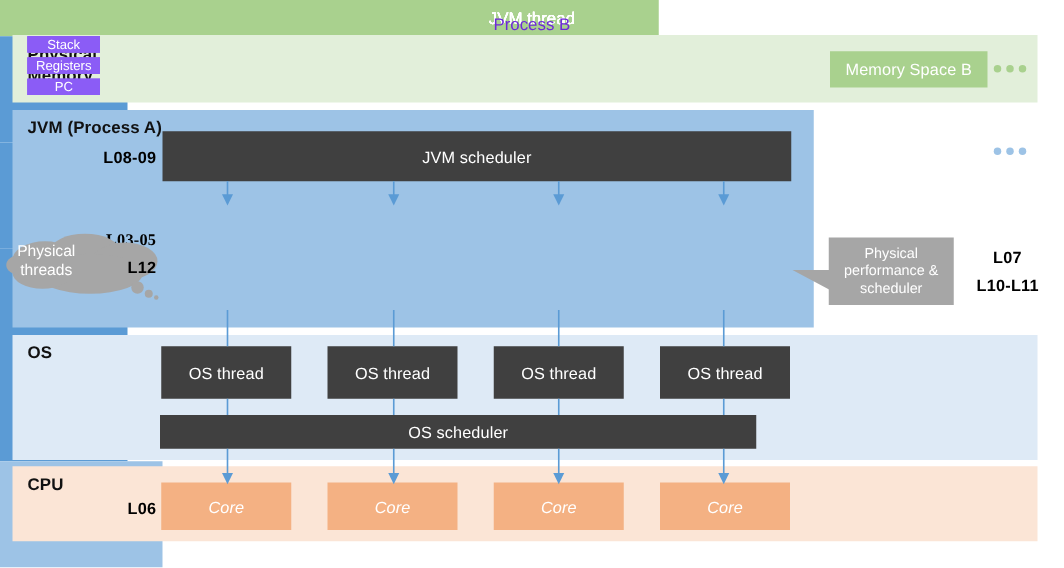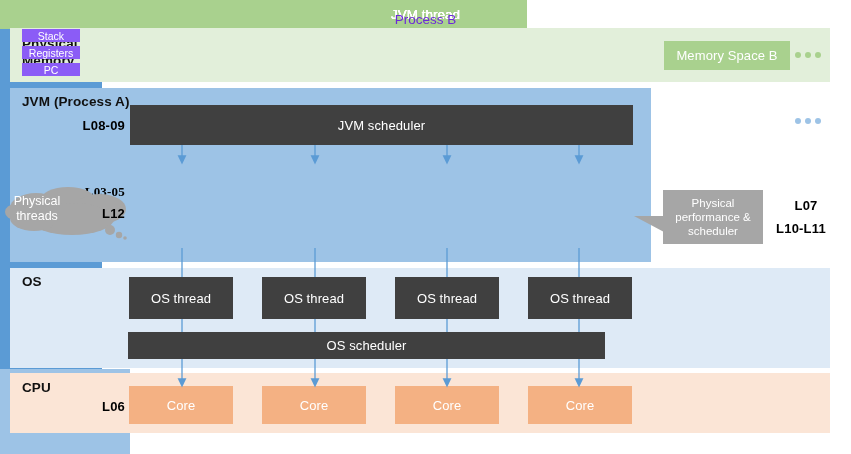--- a/index.html
+++ b/index.html
@@ -9,21 +9,21 @@
   .band{position:absolute;box-sizing:border-box;}
   .band-label{position:absolute;font-size:13.5px;color:#111111;font-weight:700;letter-spacing:0.1px;line-height:1.25;}
   .lnum{position:absolute;font-size:13px;font-weight:700;color:#000000;text-align:right;letter-spacing:0.2px;}
 
   .box{position:absolute;box-sizing:border-box;display:flex;align-items:center;justify-content:center;
        color:#ffffff;font-size:13px;letter-spacing:0.1px;}
   .bar-blue{background:#404040;}
   .thread-box{background:#5b9bd5;display:block;}
   .thread-title{position:absolute;left:0;right:0;top:7px;text-align:center;color:#ffffff;font-size:13.5px;}
   .slot{position:absolute;background:#8b5cf6;color:#ffffff;font-size:10.5px;display:flex;align-items:center;justify-content:center;}
-  .core-box{background:#f4b183;}
+  .core-box{background:#f4b183;font-style:italic;}
   .mem-box{background:#a9d18e;display:block;}
   .mem-a-l13{position:absolute;top:50%;transform:translateY(-50%);color:#000000;font-weight:700;font-size:13px;}
   .mem-a-title{position:absolute;top:50%;transform:translateY(-50%);color:#ffffff;font-size:13.5px;}
   .proc-b{background:#9dc3e6;color:#000000;display:block;}
   .proc-b-title{position:absolute;left:0;right:0;top:12px;text-align:center;color:#6d28d9;font-size:13.5px;}
 
   .dots{position:absolute;display:flex;gap:4px;align-items:center;}
   .dots i{display:block;width:6px;height:6px;border-radius:50%;}
 
   .callout{position:absolute;background:#a6a6a6;color:#ffffff;font-size:11.5px;line-height:1.22;
@@ -136,21 +136,21 @@
   <div class="callout" style="left:663px;top:190px;width:100px;height:54px;">
     <div>
       <span>Physical</span><br>
       <span>performance &amp;</span><br>
       <span>scheduler</span>
     </div>
   </div>
   <div class="callout-tail" style="left:634px;top:216px;border-top:0 solid transparent;border-bottom:16px solid transparent;border-right:30px solid #a6a6a6;"></div>
 
   <div class="lnum" style="left:771px;top:198px;width:70px;text-align:center;">L07</div>
-  <div class="lnum" style="left:771px;top:221px;width:60px;text-align:center;">L10-L11</div>
+  <div class="lnum" style="left:771px;top:221px;width:60px;text-align:right;">L10-L11</div>
 
   <div class="band" style="left:10px;top:268px;width:820px;height:100px;background:#deeaf6;"></div>
   <div class="band-label" style="left:22px;top:274px;">
     <span>OS</span>
   </div>
 
   <div class="box bar-blue" style="left:129px;top:277px;width:104px;height:42px;">
     <span>OS thread</span>
   </div>
   <div class="box bar-blue" style="left:262px;top:277px;width:104px;height:42px;">

